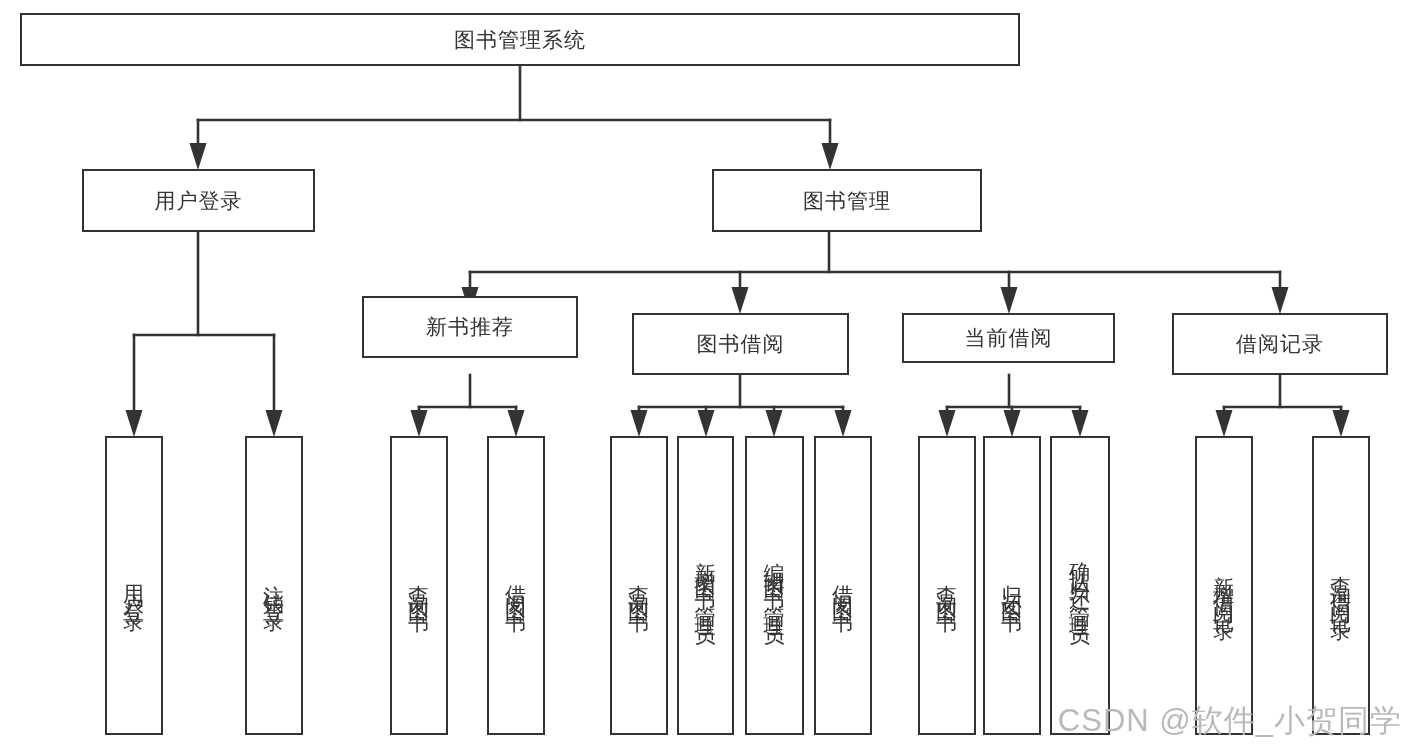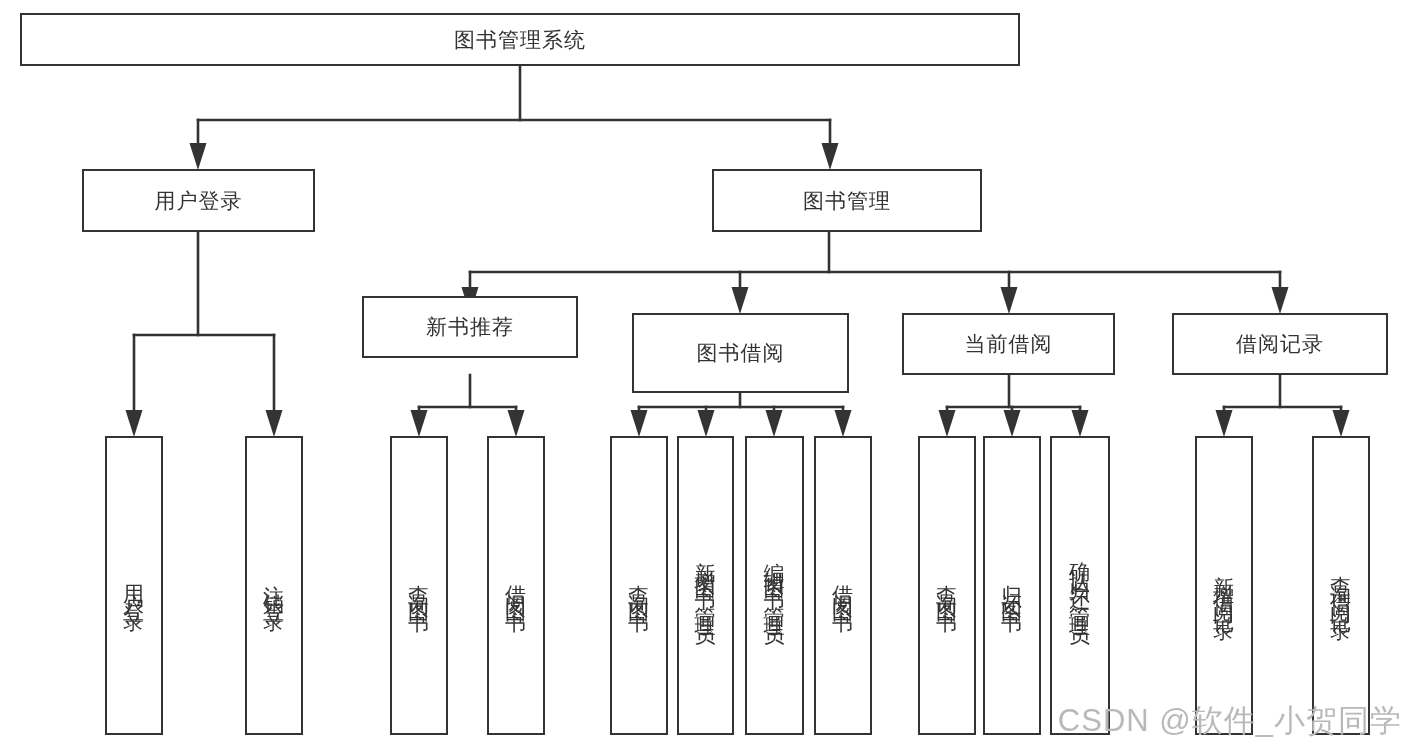--- a/index.html
+++ b/index.html
@@ -111,24 +111,24 @@
   <div class="node h" style="left:82px;top:169px;width:233px;height:63px">
     <span class="lbl">用户登录</span>
   </div>
   <div class="node h" style="left:712px;top:169px;width:270px;height:63px">
     <span class="lbl">图书管理</span>
   </div>
 
   <div class="node h" style="left:362px;top:296px;width:216px;height:62px">
     <span class="lbl">新书推荐</span>
   </div>
-  <div class="node h" style="left:632px;top:313px;width:217px;height:80px">
+  <div class="node h" style="left:632px;top:313px;width:217px;height:62px">
     <span class="lbl">图书借阅</span>
   </div>
-  <div class="node h" style="left:902px;top:313px;width:213px;height:62px">
+  <div class="node h" style="left:902px;top:313px;width:213px;height:50px">
     <span class="lbl">当前借阅</span>
   </div>
   <div class="node h" style="left:1172px;top:313px;width:216px;height:62px">
     <span class="lbl">借阅记录</span>
   </div>
 
   <div class="node v" style="left:105px;top:436px;width:58px;height:299px">
     <span class="lbl">用户登录</span>
   </div>
   <div class="node v" style="left:245px;top:436px;width:58px;height:299px">

